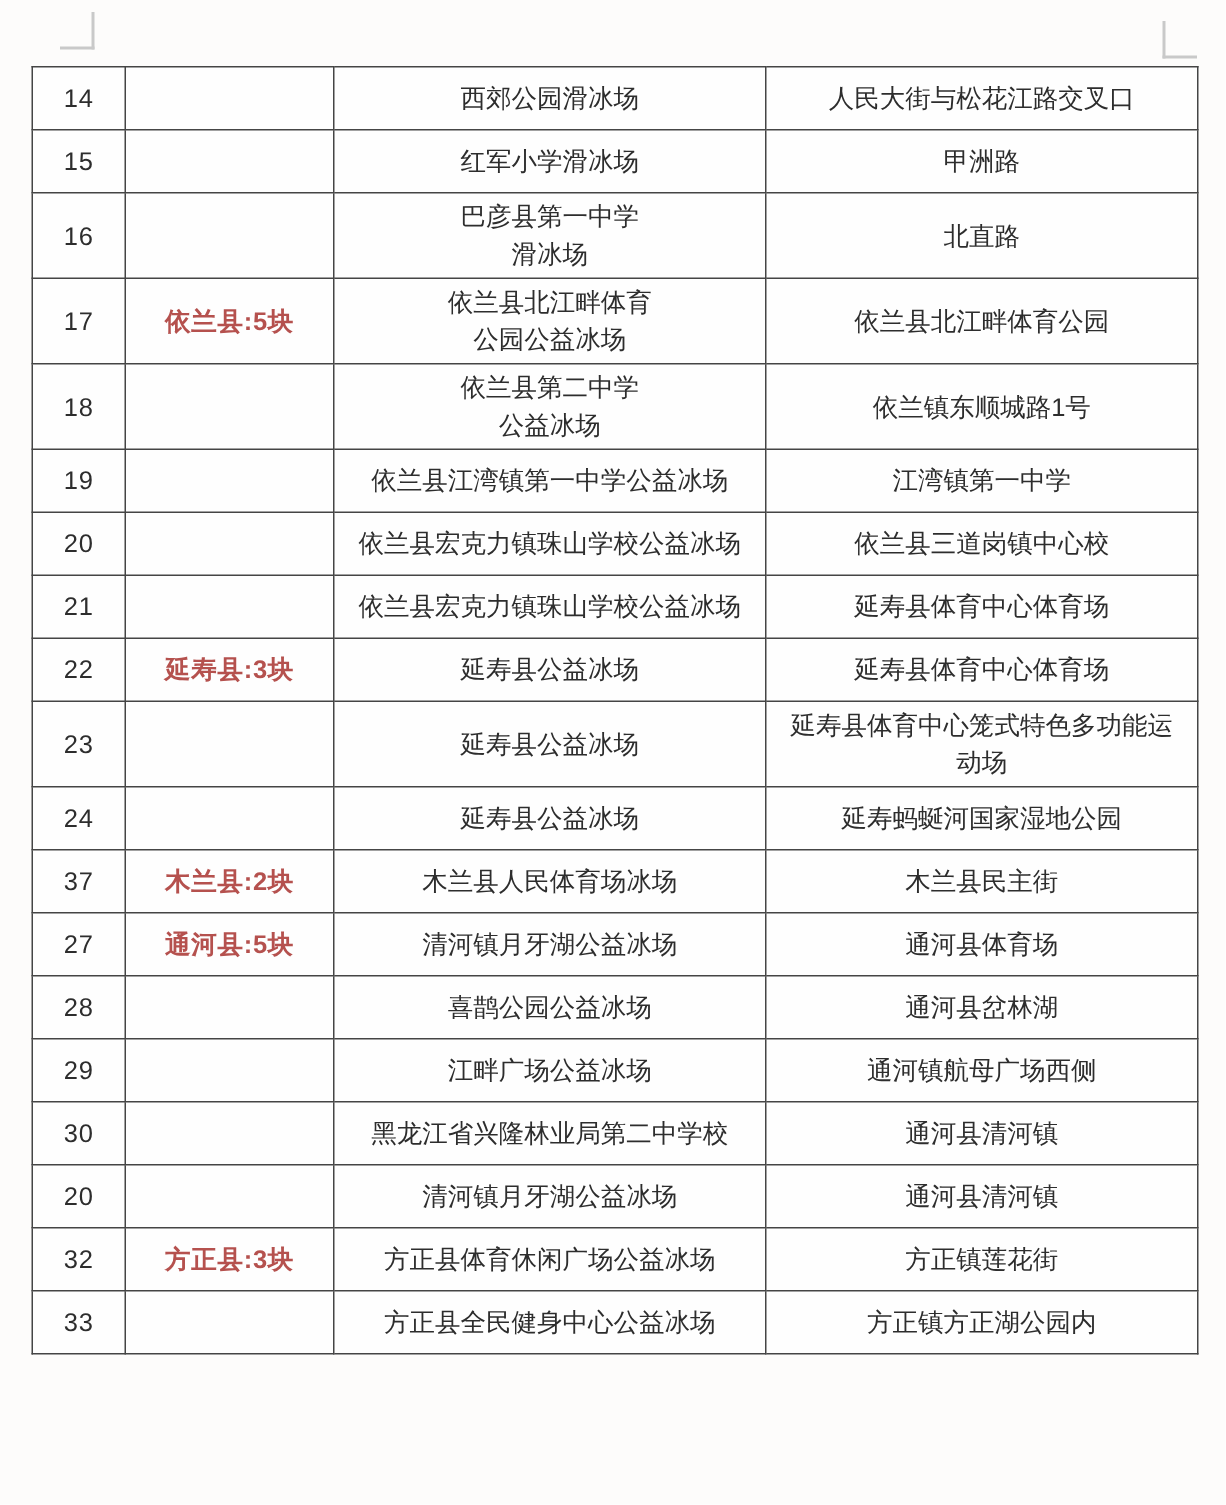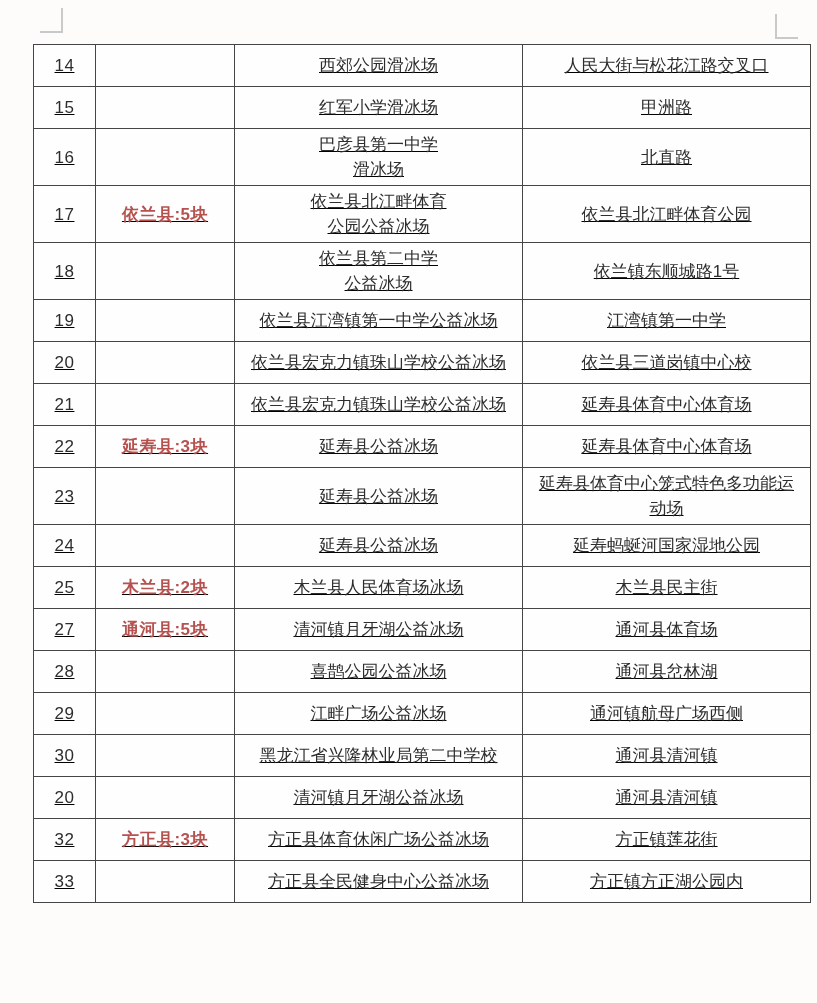--- a/index.html
+++ b/index.html
@@ -31,27 +31,26 @@
     border-bottom: 2px solid #c9c9c9;
   }
   .corner-mark.tr {
     left: 775px;
     top: 14px;
     border-left: 2px solid #c9c9c9;
     border-bottom: 2px solid #c9c9c9;
   }
   table.rink-table {
     position: absolute;
-    left: 33px;
+    left: 21px;
     top: 44px;
     width: 777px;
     border-collapse: collapse;
     table-layout: fixed;
     background: #fefefe;
-    text-decoration: underline;
   }
   table.rink-table td {
     border: 1.4px solid var(--grid-line);
     text-align: center;
     vertical-align: middle;
     font-size: 17px;
     line-height: 25px;
     color: var(--text-color);
     white-space: pre-line;
     padding: 3px 5px;
@@ -159,21 +158,21 @@
   </tr>
 
   <tr>
     <td class="col-no">24</td>
     <td class="col-county"></td>
     <td class="col-name">延寿县公益冰场</td>
     <td class="col-addr">延寿蚂蜒河国家湿地公园</td>
   </tr>
 
   <tr>
-    <td class="col-no">25</td>
+    <td class="col-no">37</td>
     <td class="col-county has-county">木兰县:2块</td>
     <td class="col-name">木兰县人民体育场冰场</td>
     <td class="col-addr">木兰县民主街</td>
   </tr>
 
 
   <tr>
     <td class="col-no">27</td>
     <td class="col-county has-county">通河县:5块</td>
     <td class="col-name">清河镇月牙湖公益冰场</td>

